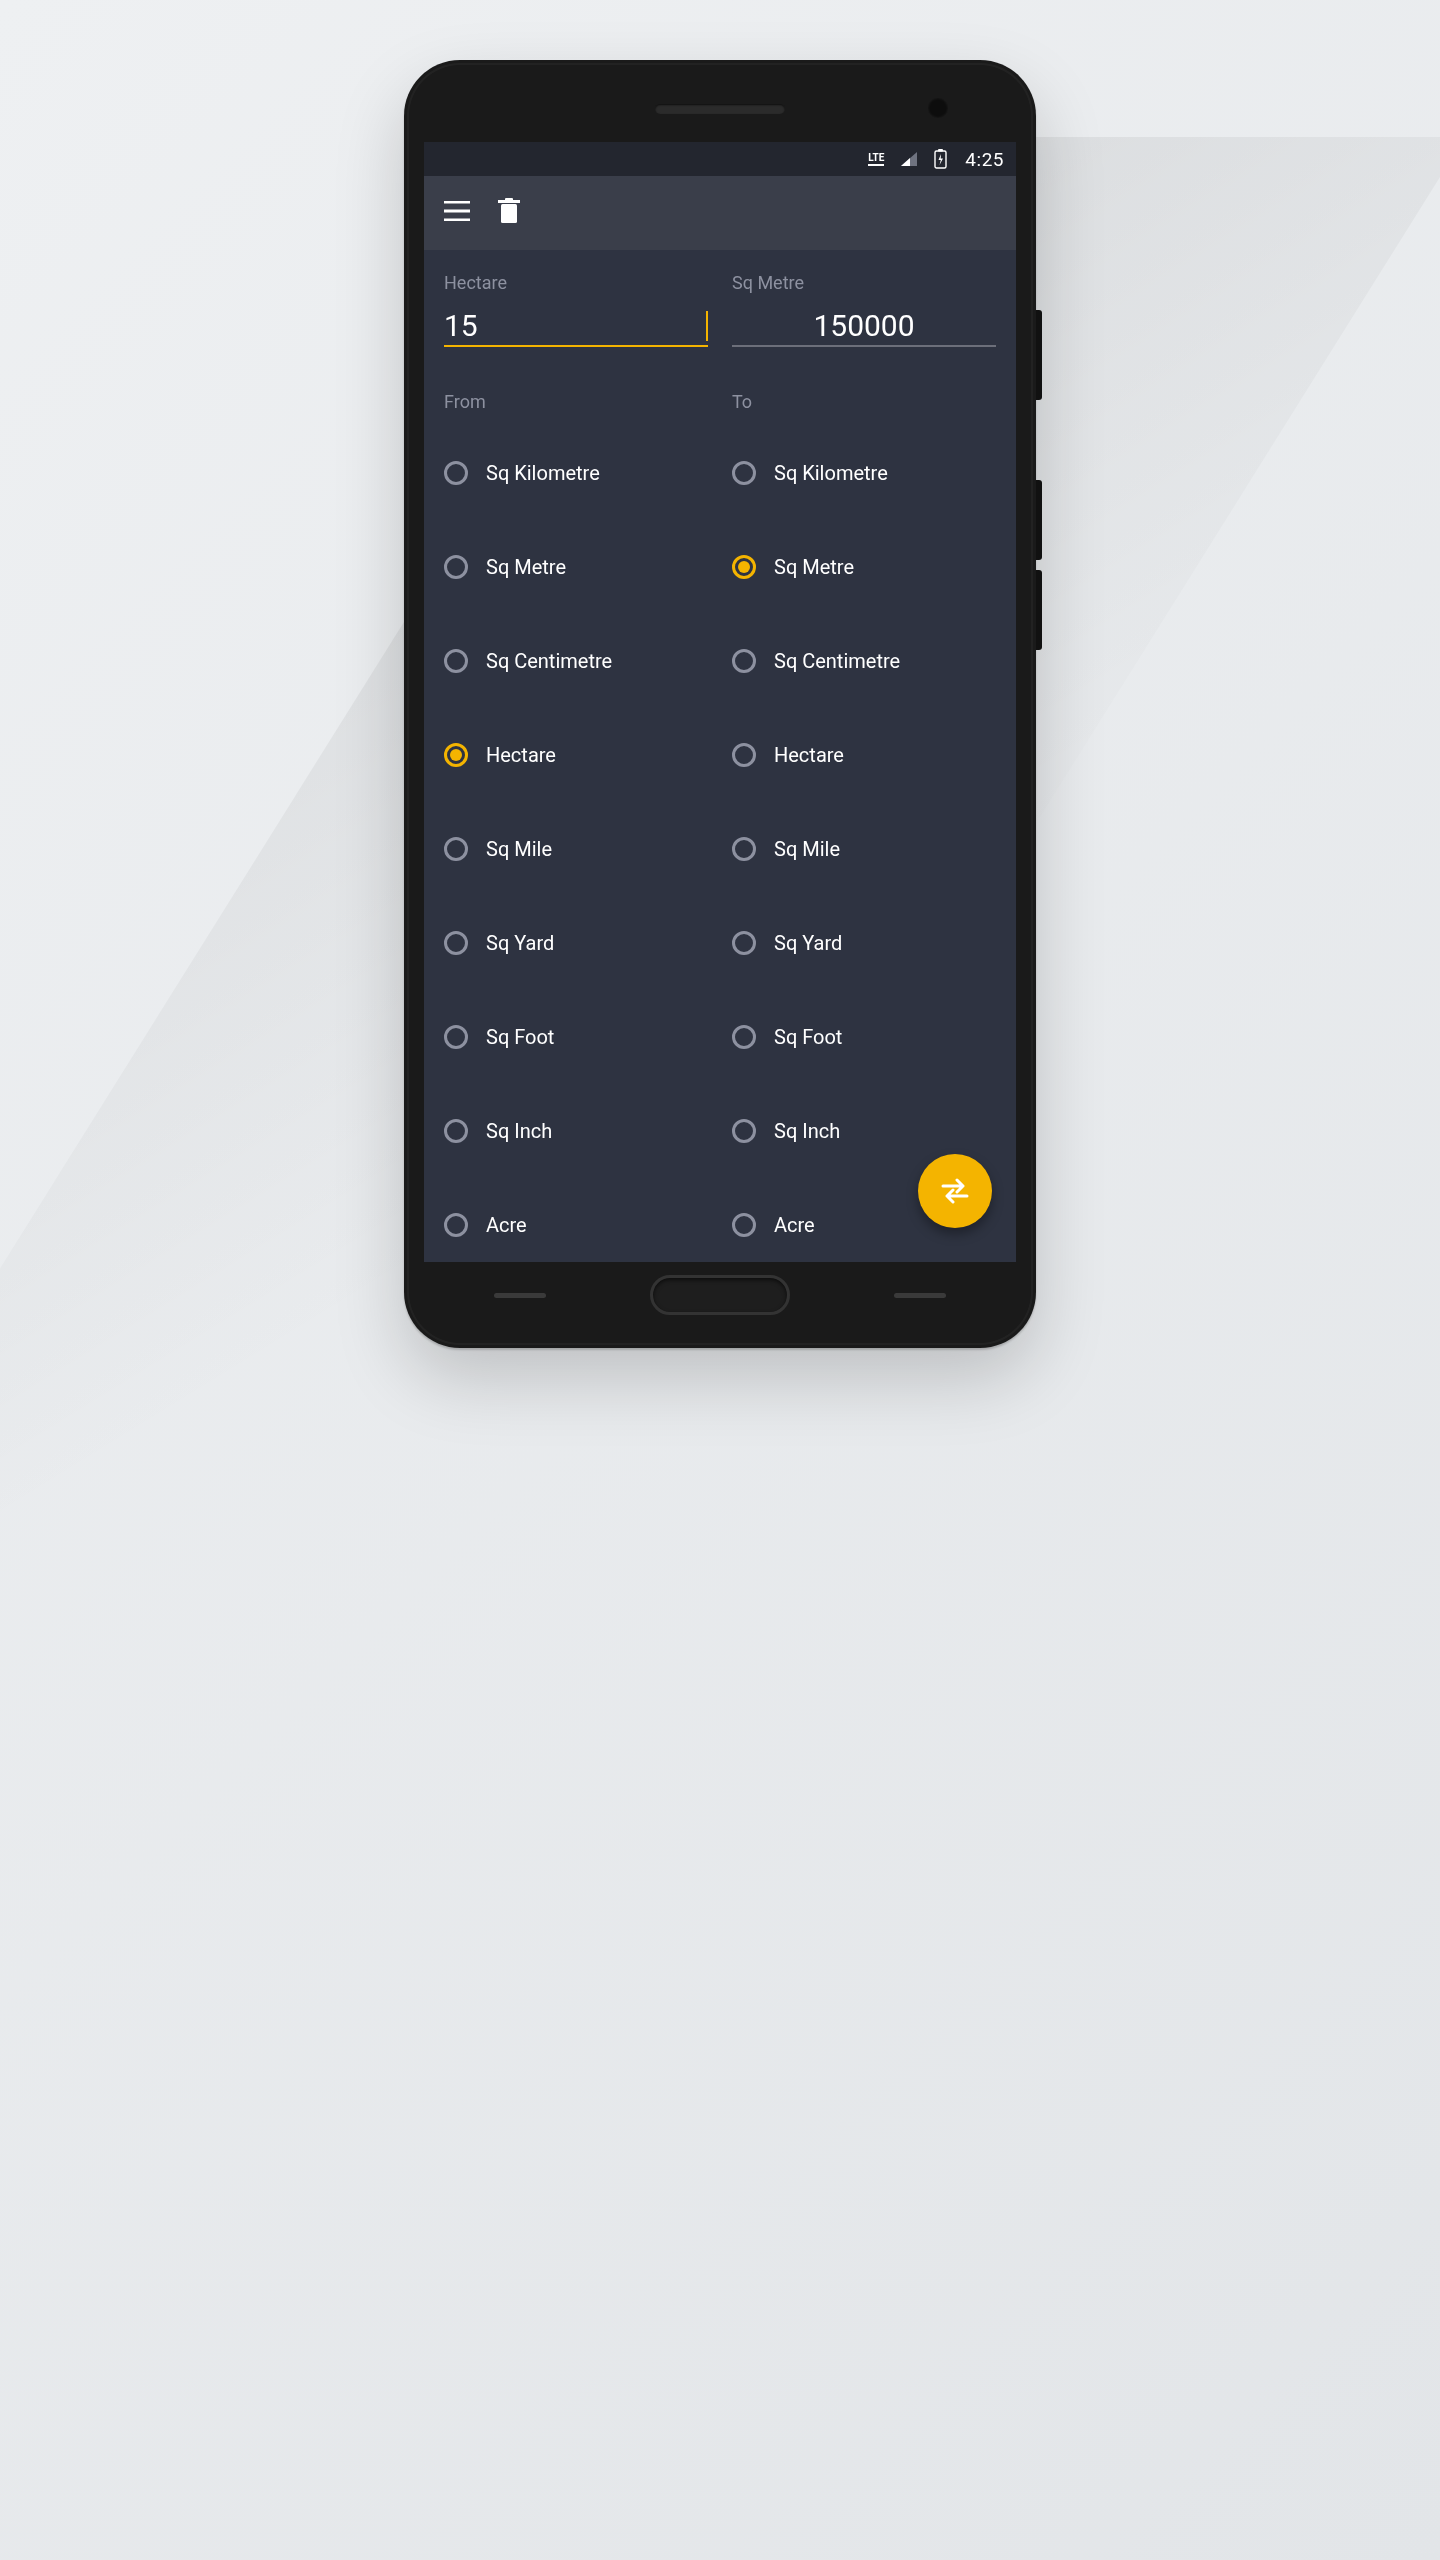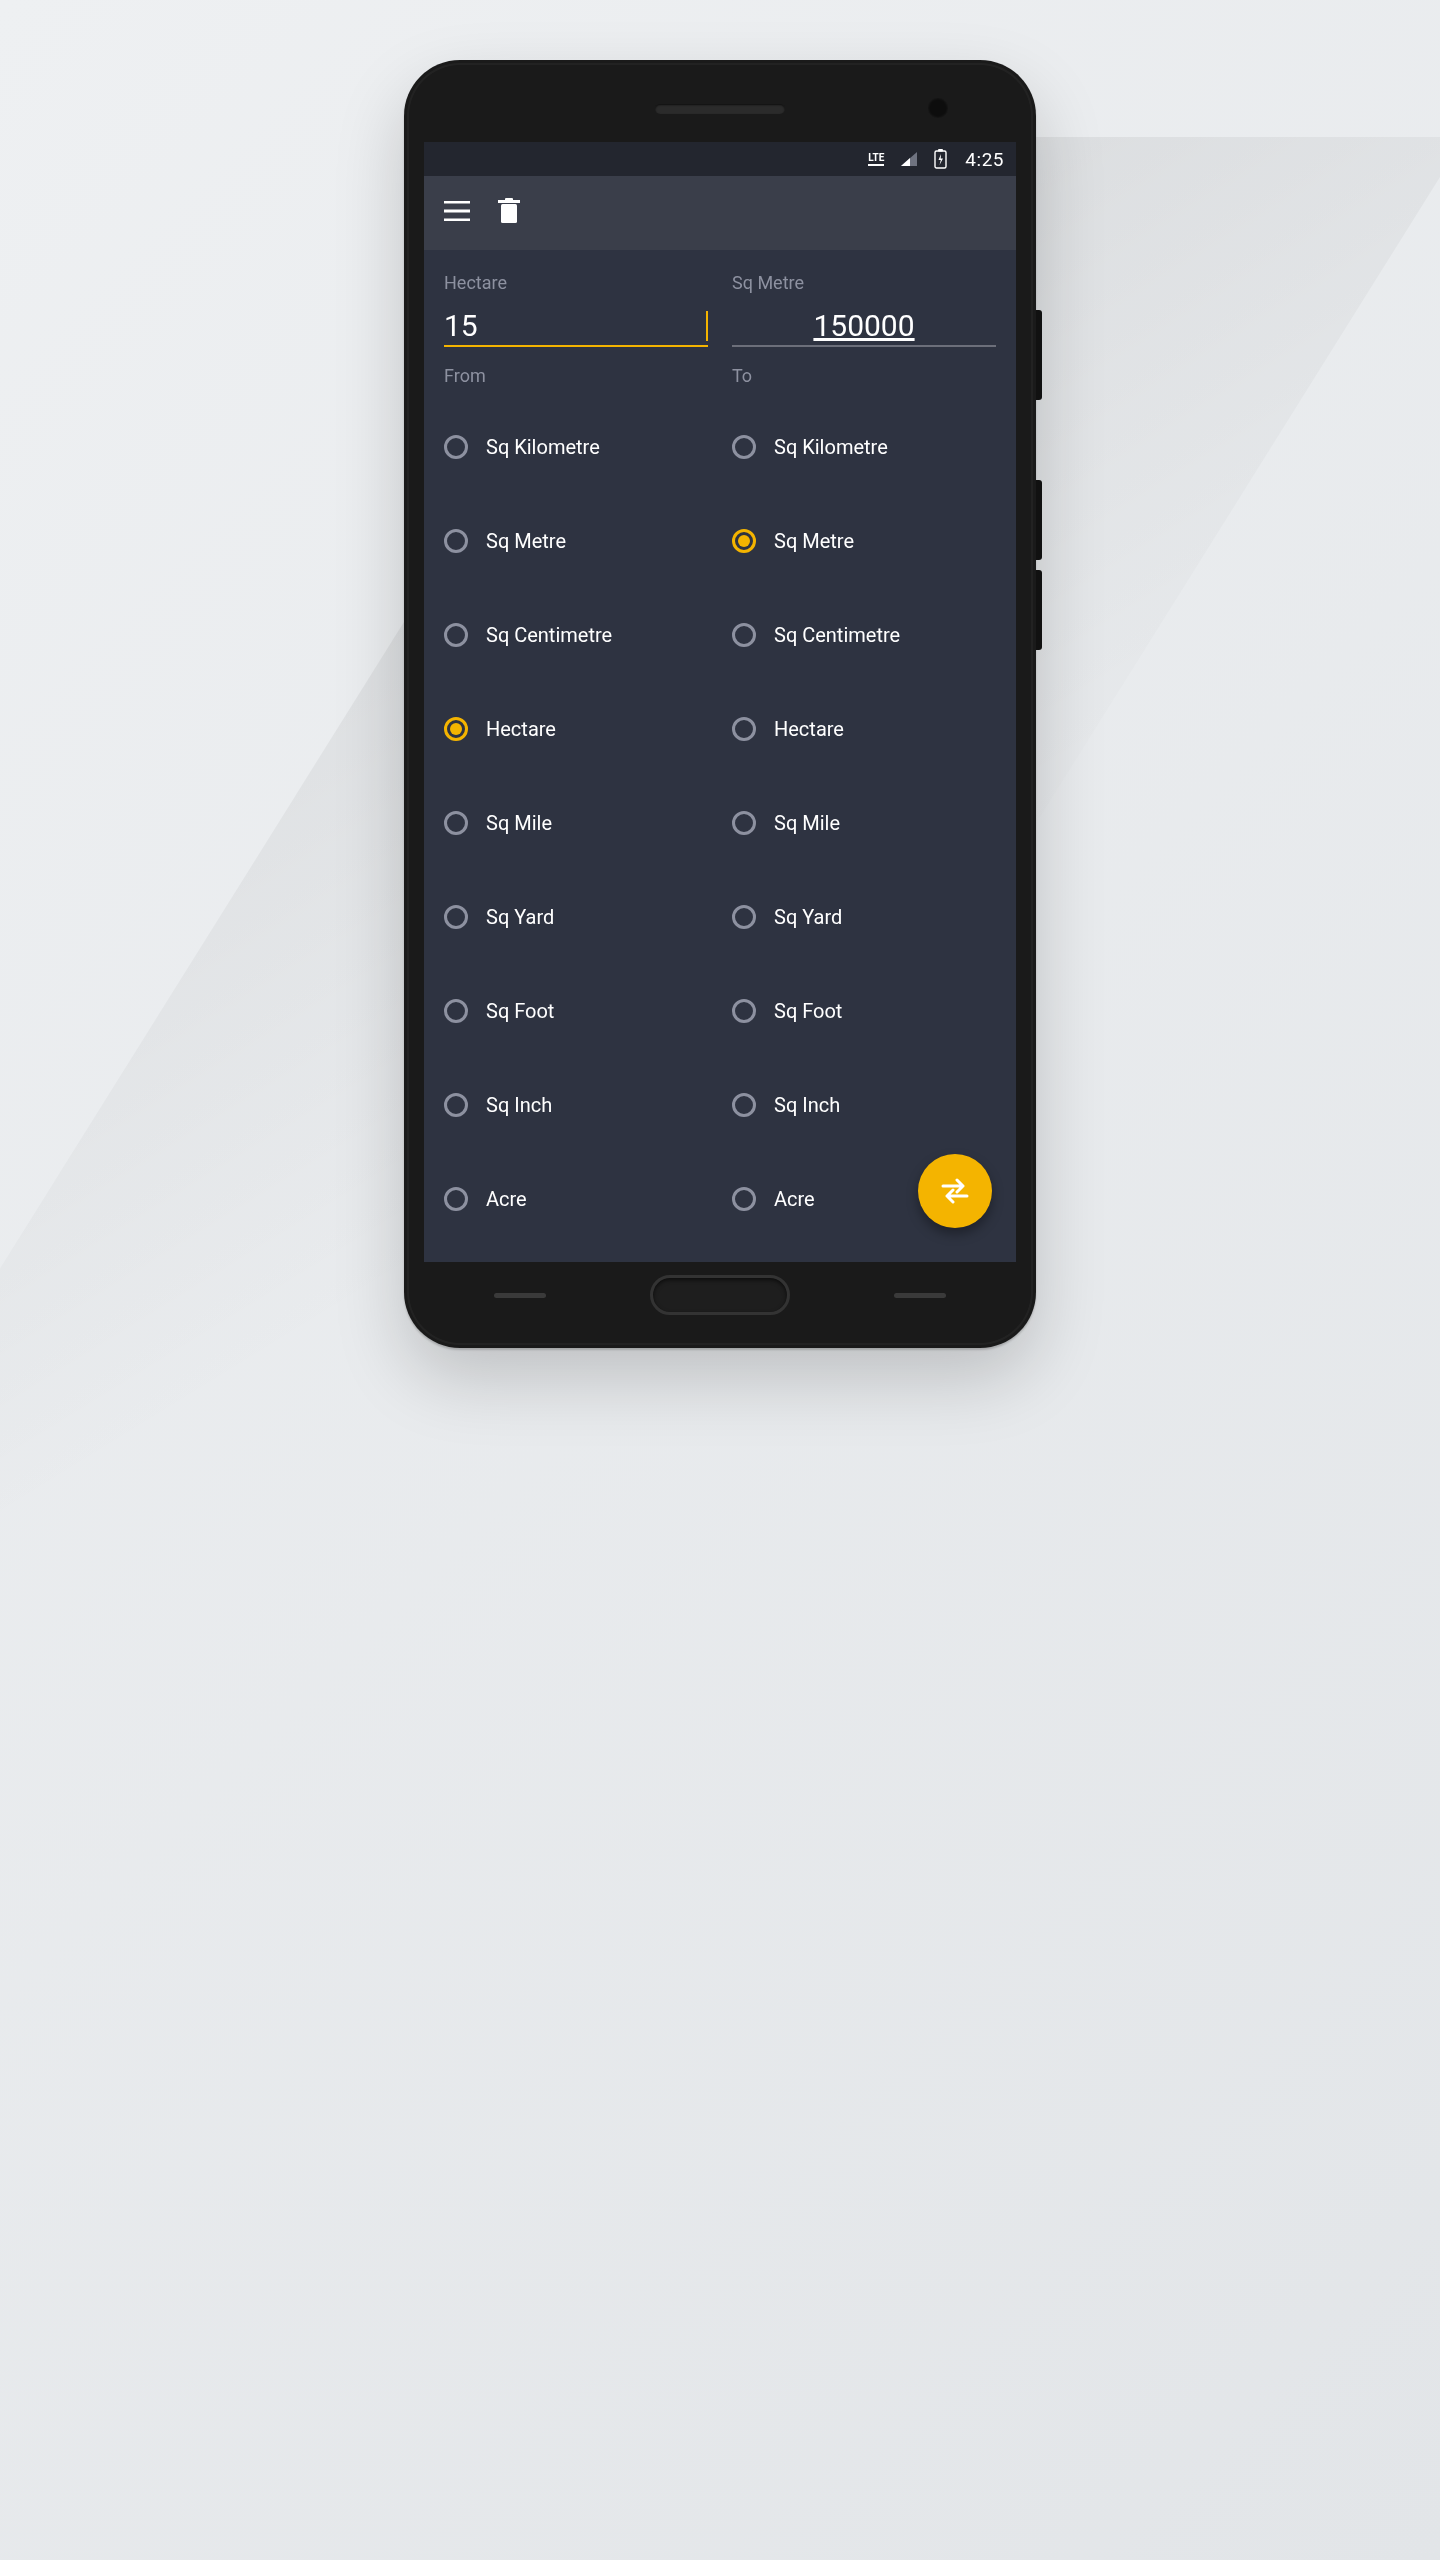--- a/index.html
+++ b/index.html
@@ -154,30 +154,30 @@
     font-size: 18px;
     margin-bottom: 6px;
   }
   .input-wrap {
     position: relative;
     height: 48px;
     border-bottom: 2px solid #6c6f7a;
     display: flex;
     align-items: flex-end;
     padding-bottom: 4px;
-    margin-bottom: 18px;
+    margin-bottom: 44px;
   }
   .input-wrap.active { border-bottom-color: #f4b400; }
   .input-wrap .value {
     color: #fff;
     font-size: 30px;
     line-height: 1;
     width: 100%;
   }
-  .input-wrap.right .value { text-align: center; text-decoration: underline; }
+  .input-wrap.right .value { text-align: center; }
   .caret {
     width: 2px; height: 30px;
     background: #f4b400;
     margin-left: 2px;
     animation: blink 1s steps(1) infinite;
   }
   @keyframes blink { 50% { opacity: 0; } }
 
   .section-label {
     color: #8d91a0;

